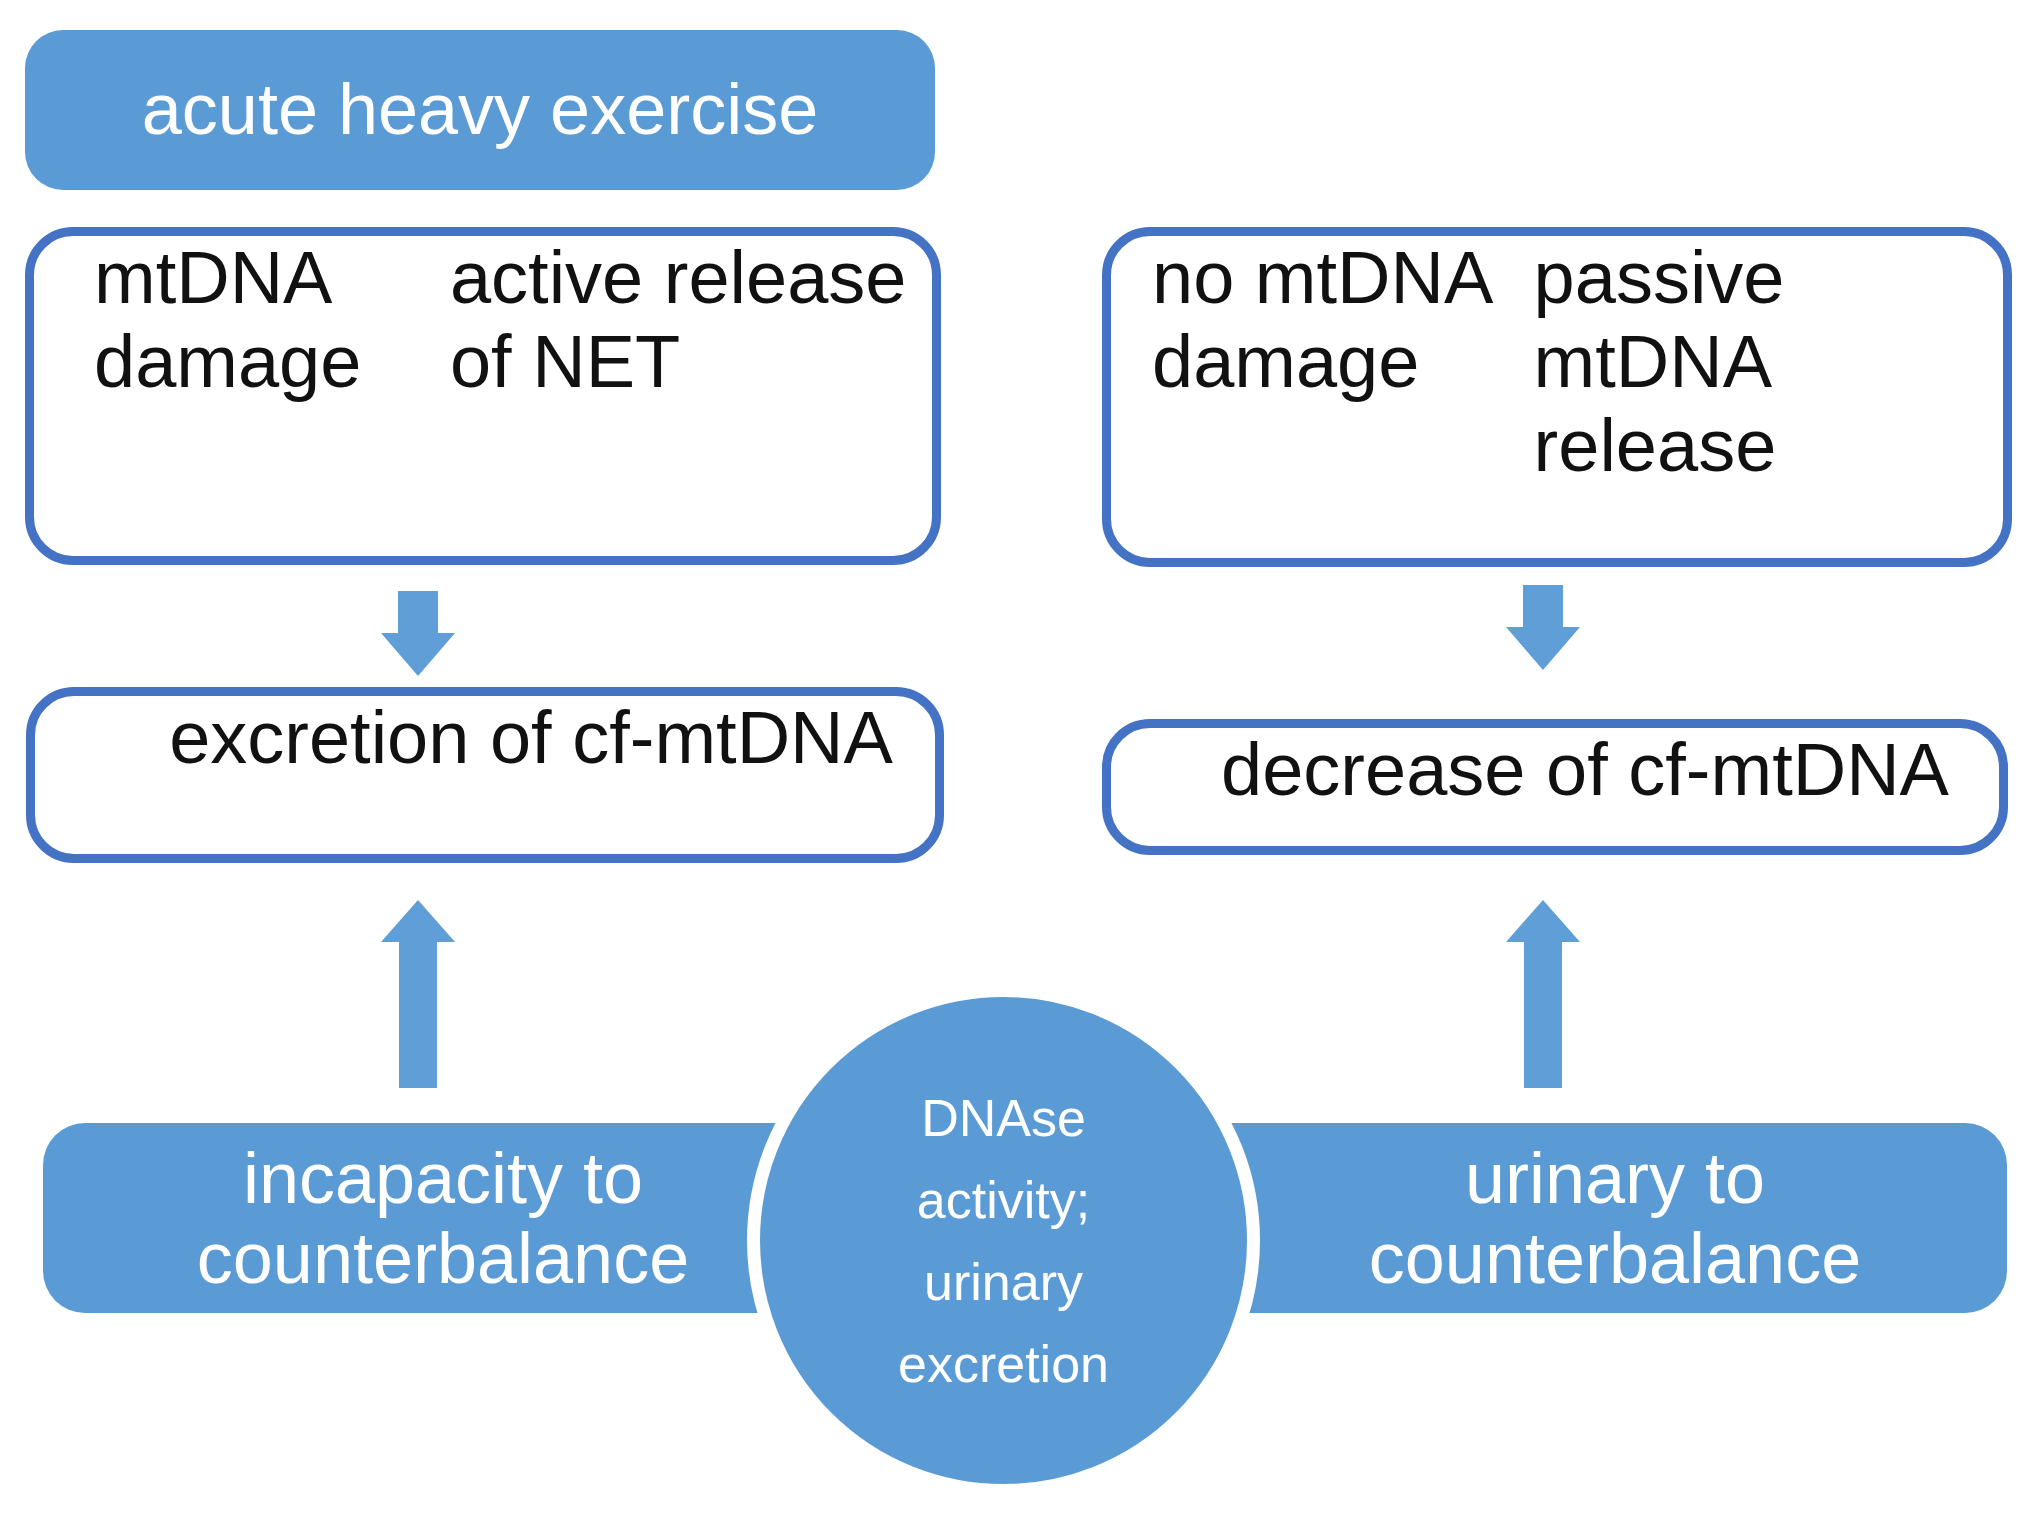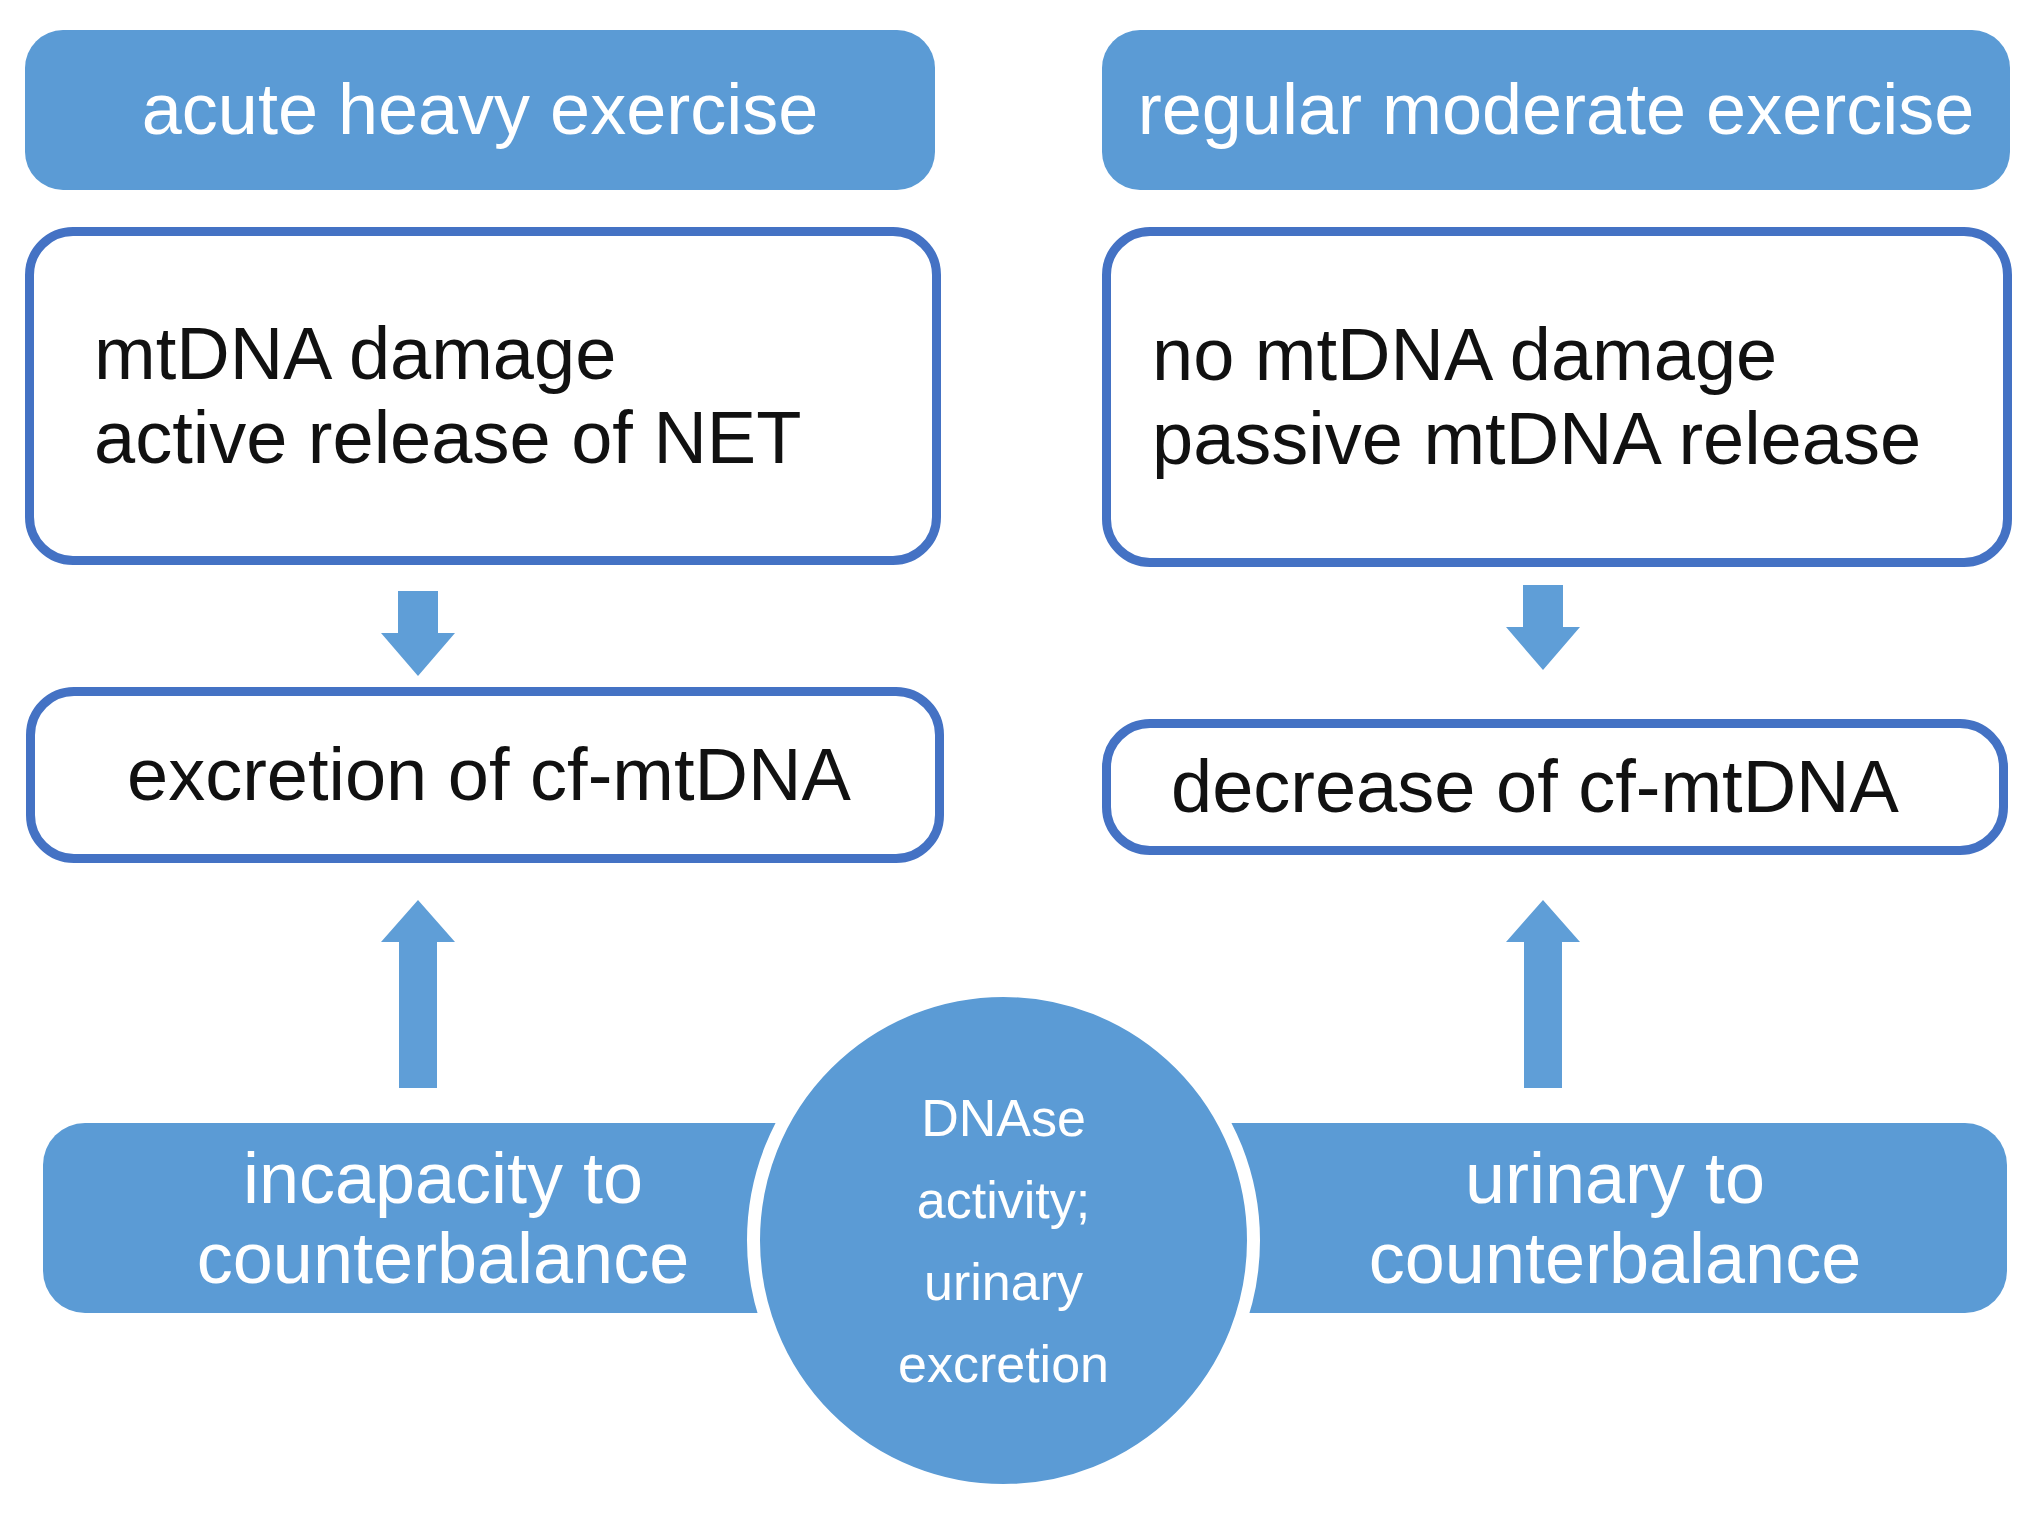--- a/index.html
+++ b/index.html
@@ -40,21 +40,20 @@
 
   
   .outline-box {
     background: #ffffff;
     border: 9px solid var(--box-border);
     border-radius: 48px;
     color: var(--text-on-white);
     font-size: 74px;
     line-height: 84px;
     display: flex;
-    flex-direction: column;
     justify-content: center;
     z-index: 1;
   }
   .outline-box .line { display: block; }
 
   
   .bar {
     background: var(--shape-fill);
     color: var(--text-on-blue);
     font-size: 72px;
@@ -121,23 +120,20 @@
     </svg>
   </div>
 
   <div class="abs bar bar-left" style="left:43px; top:1123px; width:967px; height:190px;">
     <div class="bar-text" style="left:40px; width:720px;">
       <span>incapacity to</span>
       <span>counterbalance</span>
     </div>
   </div>
 
-  <div class="abs header-box" style="left:1102px; top:30px; width:908px; height:160px;">
-    <span>regular moderate exercise</span>
-  </div>
 
   <div class="abs outline-box" style="left:1102px; top:227px; width:910px; height:340px; padding-left:41px;">
     <span class="line">no mtDNA damage</span>
     <span class="line">passive mtDNA release</span>
   </div>
 
   <div class="abs arrow" style="left:1506px; top:585px;">
     <svg width="74" height="85" viewBox="0 0 74 85">
       <polygon points="17,0 57,0 57,42 74,42 37,85 0,42 17,42"></polygon>
     </svg>

